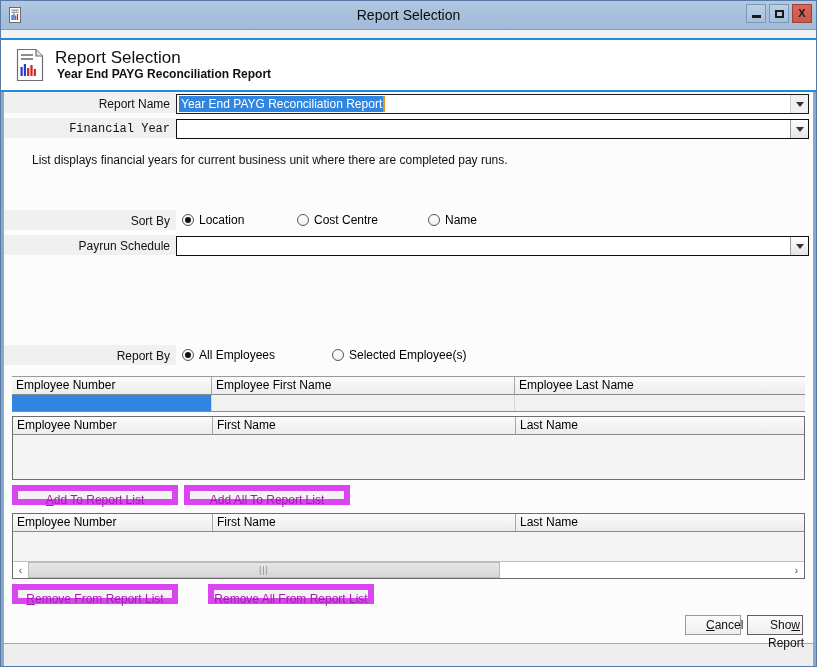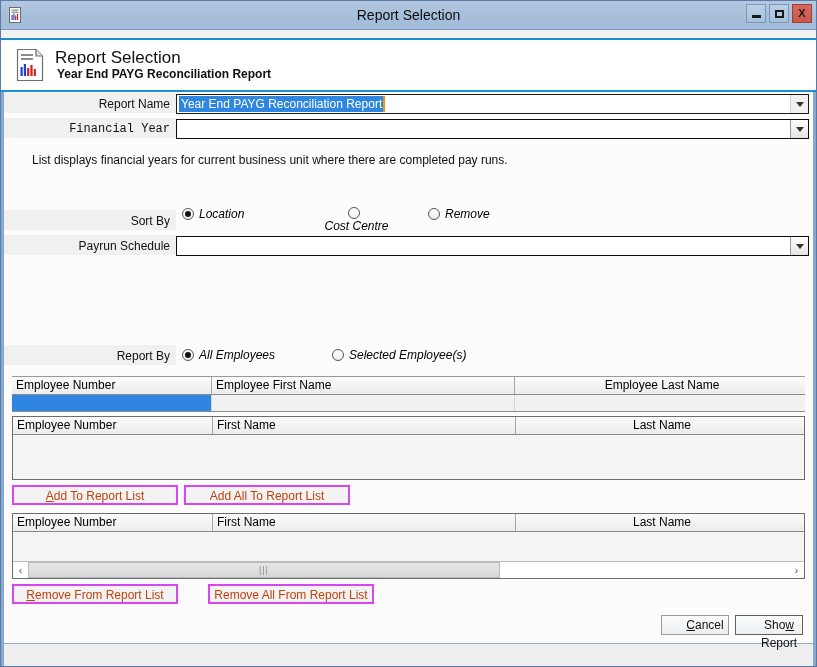--- a/index.html
+++ b/index.html
@@ -209,21 +209,21 @@
   }
 
   .hint {
     padding: 14px 0 0 28px;
     font-size: 12px;
     color: #111;
   }
 
   
   .radiorow { display: flex; align-items: center; height: 22px; }
-  .radios { display: flex; align-items: flex-start; padding-left: 6px; font-style: italic; }
+  .radios { display: flex; align-items: flex-end; padding-left: 6px; }
   .radio {
     display: flex;
     align-items: center;
     margin-right: 12px;
     font-size: 12px;
   }
   .radio .dot {
     width: 12px; height: 12px;
     border-radius: 50%;
     border: 1px solid #555;
@@ -261,21 +261,21 @@
     line-height: 16px;
     padding-left: 4px;
     border-right: 1px solid #a6a6a6;
     box-sizing: border-box;
     overflow: hidden;
     white-space: nowrap;
     background: linear-gradient(to bottom, #fbfbfb, #ececec);
   }
   .gh.c1 { width: 200px; flex: 0 0 200px; }
   .gh.c2 { width: 303px; flex: 0 0 303px; }
-  .gh.c3 { flex: 1 1 auto; border-right: none; text-align: center; }
+  .gh.c3 { flex: 1 1 auto; border-right: none; }
 
   .gfilter {
     display: flex;
     height: 16px;
     background: #f1f1f1;
   }
   .gfilter .cell {
     box-sizing: border-box;
     border-right: 1px solid #d6d6d6;
   }
@@ -322,23 +322,23 @@
   }
 
   
   .btnrow { display: flex; padding-left: 8px; }
   .btn {
     font-family: "Liberation Sans", sans-serif;
     font-size: 12px;
     height: 20px;
     line-height: 18px;
     text-align: center;
-    border: 2px solid #d946ef;
+    border: 6px solid #d946ef;
     background: #f3f3f3;
-    color: #c2410c;
+    color: #a21caf;
     box-sizing: border-box;
     margin-right: 6px;
   }
   .btn.w1 { width: 166px; }
   .btn.w2 { width: 166px; }
   .btn.primary {
     color: #111;
     border: 1px solid #9b9b9b;
     background: linear-gradient(to bottom, #fbfbfb, #eceff2);
   }
@@ -346,21 +346,21 @@
     border: 1px solid #5f5f5f;
   }
   .btn u { text-decoration: underline; }
 
   .bottombar {
     position: absolute;
     right: 10px;
     bottom: 8px;
     display: flex;
   }
-  .bottombar .btn { width: 68px; margin-left: 6px; margin-right: 0; padding-left: 20px; }
+  .bottombar .btn { width: 56px; margin-left: 6px; margin-right: 0; padding-left: 20px; }
 
   .statusbar {
     height: 28px;
     background: #eeeeee;
     border-top: 1px solid #9aa8bb;
     border-left: 3px solid #88a9cf;
     border-right: 3px solid #88a9cf;
     border-bottom: 3px solid #88a9cf;
     box-sizing: border-box;
   }
@@ -442,27 +442,27 @@
 
     <div class="hint">List displays financial years for current business unit where there are completed pay runs.</div>
 
     <div class="radiorow" style="margin-top:42px;">
       <div class="lbl">Sort By</div>
       <div class="radios">
         <div class="radio checked" style="width:103px;">
           <span class="dot"></span>
           <span>Location</span>
         </div>
-        <div class="radio" style="width:119px;flex-direction:column;">
+        <div class="radio" style="width:119px;">
           <span class="dot"></span>
           <span>Cost Centre</span>
         </div>
         <div class="radio">
           <span class="dot"></span>
-          <span>Remove</span>
+          <span>Name</span>
         </div>
       </div>
     </div>
 
     <div class="formrow" style="margin-top:3px;">
       <div class="lbl">Payrun Schedule</div>
       <div class="fieldwrap">
         <div class="combo">
           <div class="val"></div>
           <div class="arrow">

